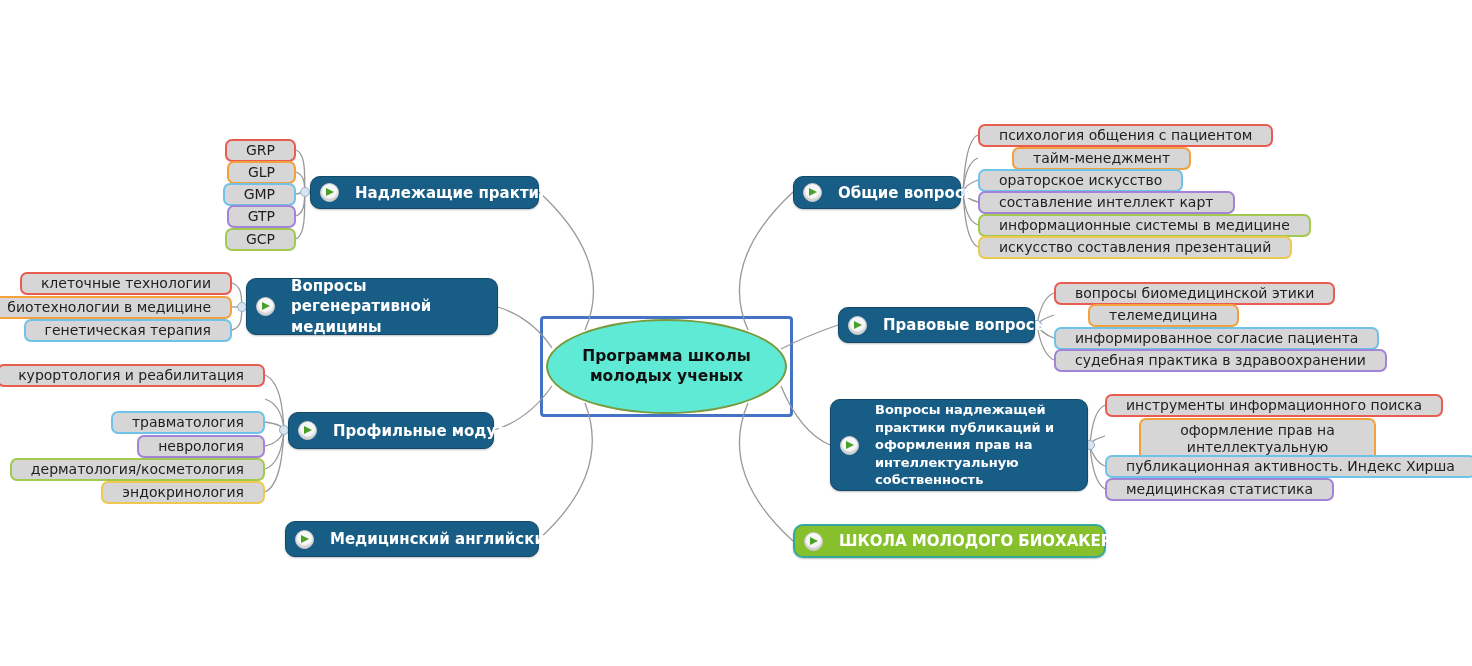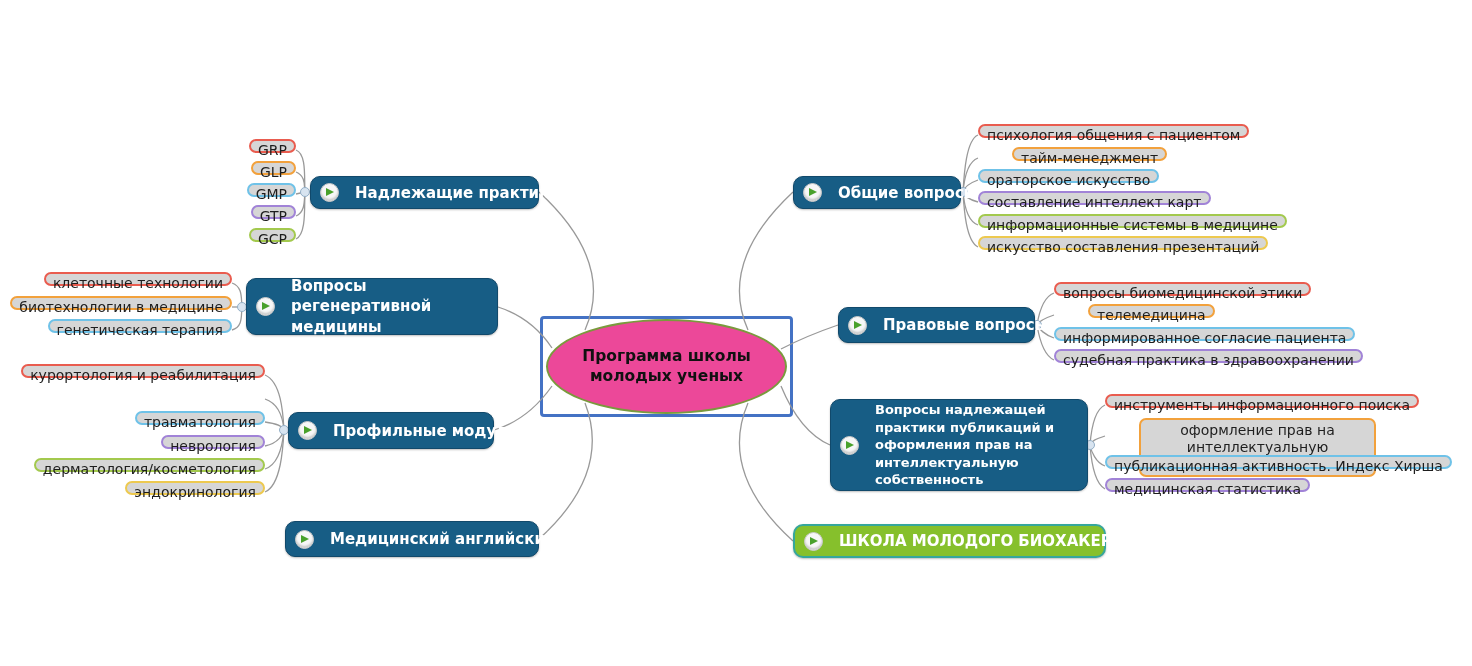--- a/index.html
+++ b/index.html
@@ -10,21 +10,21 @@
   #wires{position:absolute;left:0;top:0;z-index:2;pointer-events:none;}
   #wires path{fill:none;stroke:#999999;stroke-width:1.3;}
   #wires circle{fill:#d8e4f0;stroke:#93afc7;stroke-width:1;}
 
   .center-frame{
     position:absolute;left:540px;top:316px;width:253px;height:101px;z-index:1;
     box-sizing:border-box;background:#ffffff;border:3px solid #4472c4;border-radius:4px;
   }
   .center-ellipse{
     position:absolute;left:546px;top:319px;width:241px;height:95px;z-index:3;
-    box-sizing:border-box;background:#ec4899;border:2px solid #7a9a3d;border-radius:50%;
+    box-sizing:border-box;background:#5eead4;border:2px solid #7a9a3d;border-radius:50%;
     display:flex;align-items:center;justify-content:center;text-align:center;
     font-weight:bold;font-size:15.5px;line-height:1.25;color:#111;padding:0 28px;
   }
 
   .topic{
     position:absolute;z-index:3;box-sizing:border-box;
     display:flex;align-items:center;gap:16px;padding:0 9px;
     background:#175d85;border:1px solid #11496b;border-radius:10px;
     color:#ffffff;font-weight:bold;font-size:15px;white-space:nowrap;
     box-shadow:0 1px 2px rgba(0,0,0,0.25);
@@ -38,26 +38,26 @@
     position:relative;flex:0 0 auto;box-shadow:inset 0 -2px 2px rgba(0,0,0,0.18);
   }
   .play-icon .tri{
     position:absolute;left:5px;top:4px;width:0;height:0;
     border-left:8px solid #49a12b;border-top:4px solid transparent;border-bottom:4px solid transparent;
   }
 
   .child{
     position:absolute;z-index:3;box-sizing:border-box;
     background:#d6d6d6;border:2px solid #888;border-radius:7px;
-    font-size:14px;color:#1e1e1e;padding:0 7px;line-height:19px;height:14px;white-space:nowrap;
+    font-size:14px;color:#1e1e1e;padding:0 19px;line-height:19px;height:23px;white-space:nowrap;
   }
   .child.two-line{height:auto;white-space:normal;text-align:center;line-height:17px;padding:2px 6px;}
   .c-red{border-color:#e95c4f;}
   .c-orange{border-color:#f2a13c;margin-left:34px;}
-  .c-blue{border-color:#6fc2e8;border-radius:9px;}
+  .c-blue{border-color:#6fc2e8;}
   .c-purple{border-color:#a183d7;}
   .c-green{border-color:#a3c94e;}
   .c-yellow{border-color:#edc94f;}
 </style>
 </head>
 <body>
 
 <div id="canvas">
 
   <div class="center-frame"></div>

